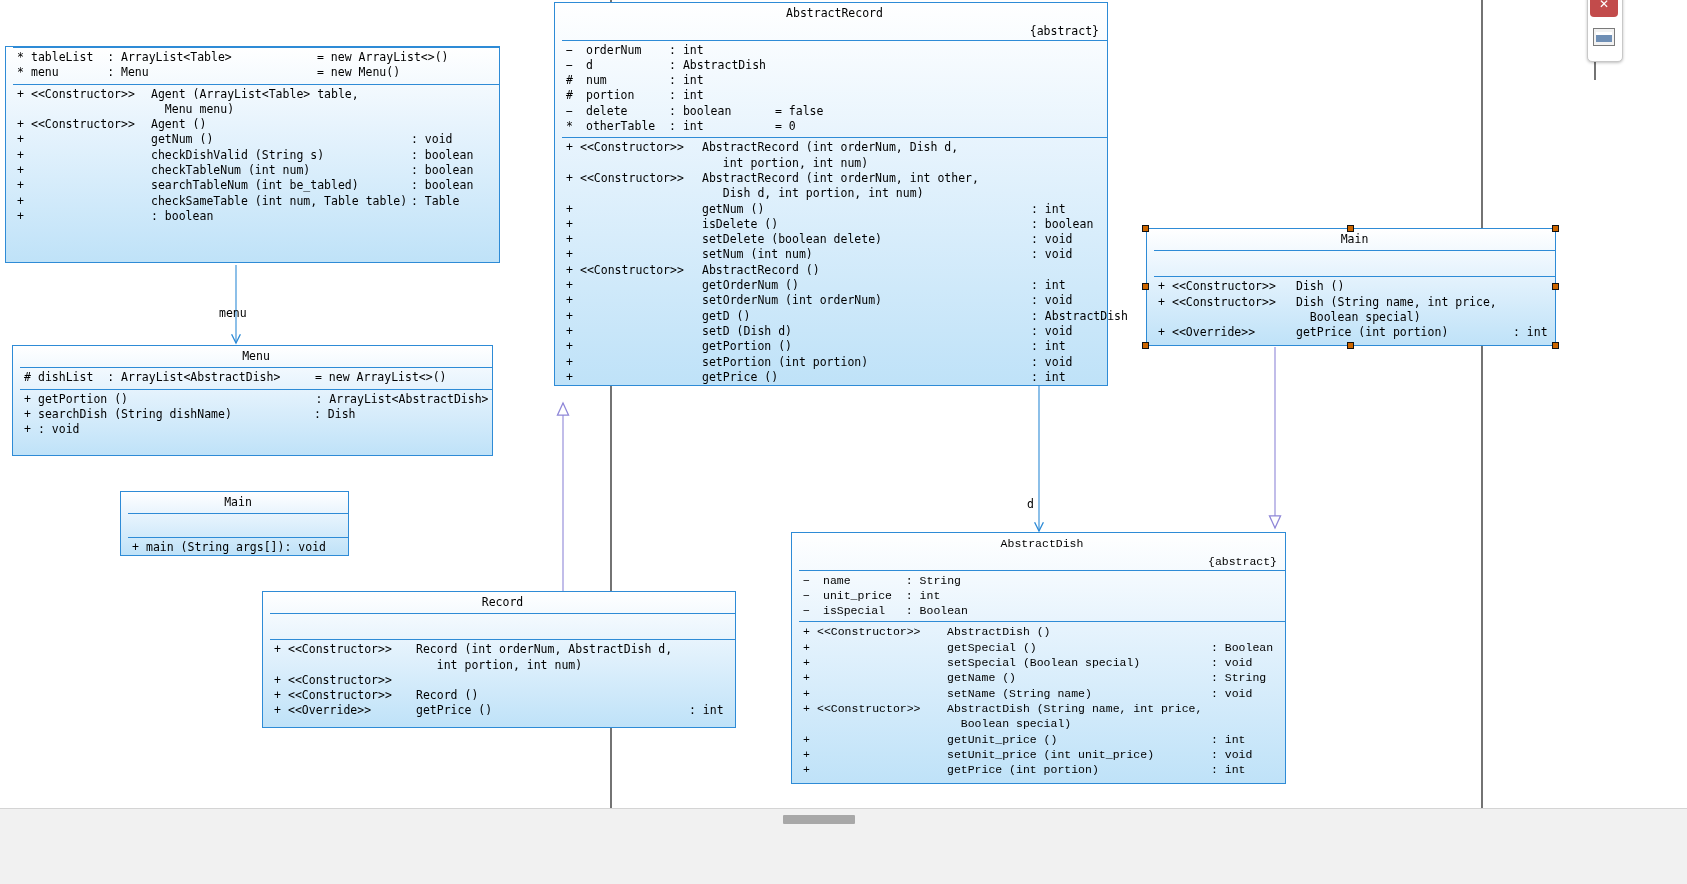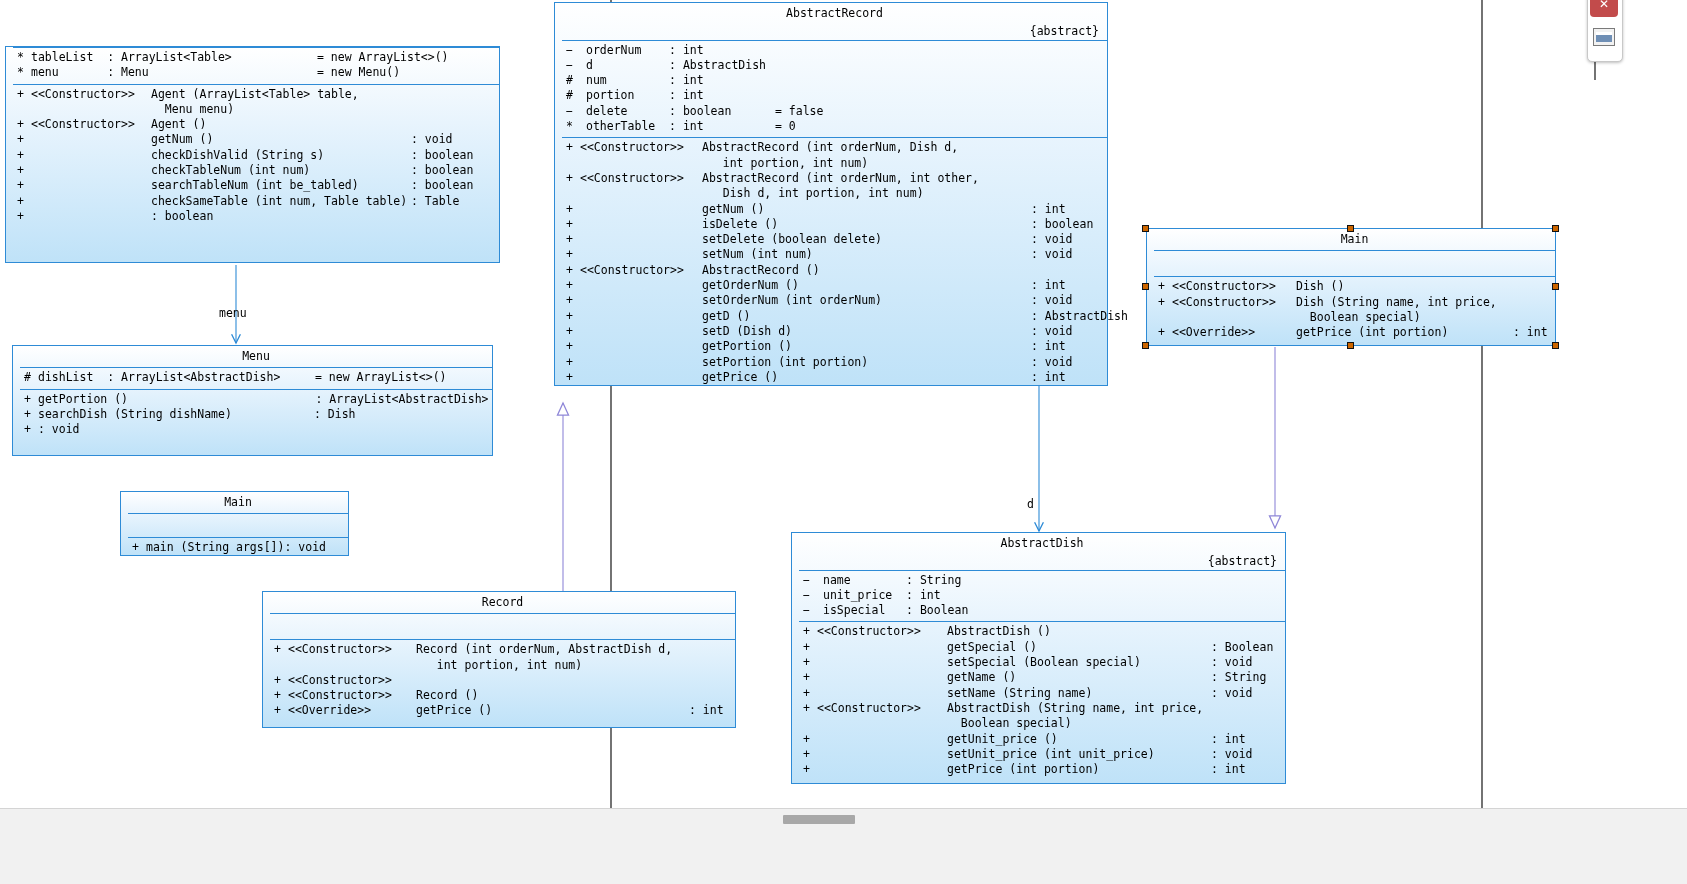--- a/index.html
+++ b/index.html
@@ -225,21 +225,21 @@
   </div>
   <div class="handle" style="left:1142px;top:225px;"></div>
   <div class="handle" style="left:1347px;top:225px;"></div>
   <div class="handle" style="left:1552px;top:225px;"></div>
   <div class="handle" style="left:1142px;top:283px;"></div>
   <div class="handle" style="left:1552px;top:283px;"></div>
   <div class="handle" style="left:1142px;top:342px;"></div>
   <div class="handle" style="left:1347px;top:342px;"></div>
   <div class="handle" style="left:1552px;top:342px;"></div>
 
-  <div class="uml" id="cls-abstractdish" style="left:791px;top:532px;width:495px;height:252px;">
+  <div class="uml" id="cls-abstractdish" style="left:791px;top:532px;width:495px;height:252px;font-family:Liberation Mono, monospace;">
     <div class="title">AbstractDish</div>
     <div class="abs-tag">{abstract}</div>
     <div class="comp sep">
       <div class="row"><span class="vis" style="width:20px;flex:0 0 20px;">−</span><span class="nm">name        : String</span></div>
       <div class="row"><span class="vis" style="width:20px;flex:0 0 20px;">−</span><span class="nm">unit_price  : int</span></div>
       <div class="row"><span class="vis" style="width:20px;flex:0 0 20px;">−</span><span class="nm">isSpecial   : Boolean</span></div>
     </div>
     <div class="comp sep">
       <div class="row"><span class="vis">+</span><span class="ster" style="width:130px;flex:0 0 130px;">&lt;&lt;Constructor&gt;&gt;</span><span class="nm">AbstractDish ()</span><span class="ret" style="width:72px;flex:0 0 72px;"></span></div>
       <div class="row"><span class="vis">+</span><span class="ster" style="width:130px;flex:0 0 130px;"></span><span class="nm">getSpecial ()</span><span class="ret" style="width:72px;flex:0 0 72px;">: Boolean</span></div>

